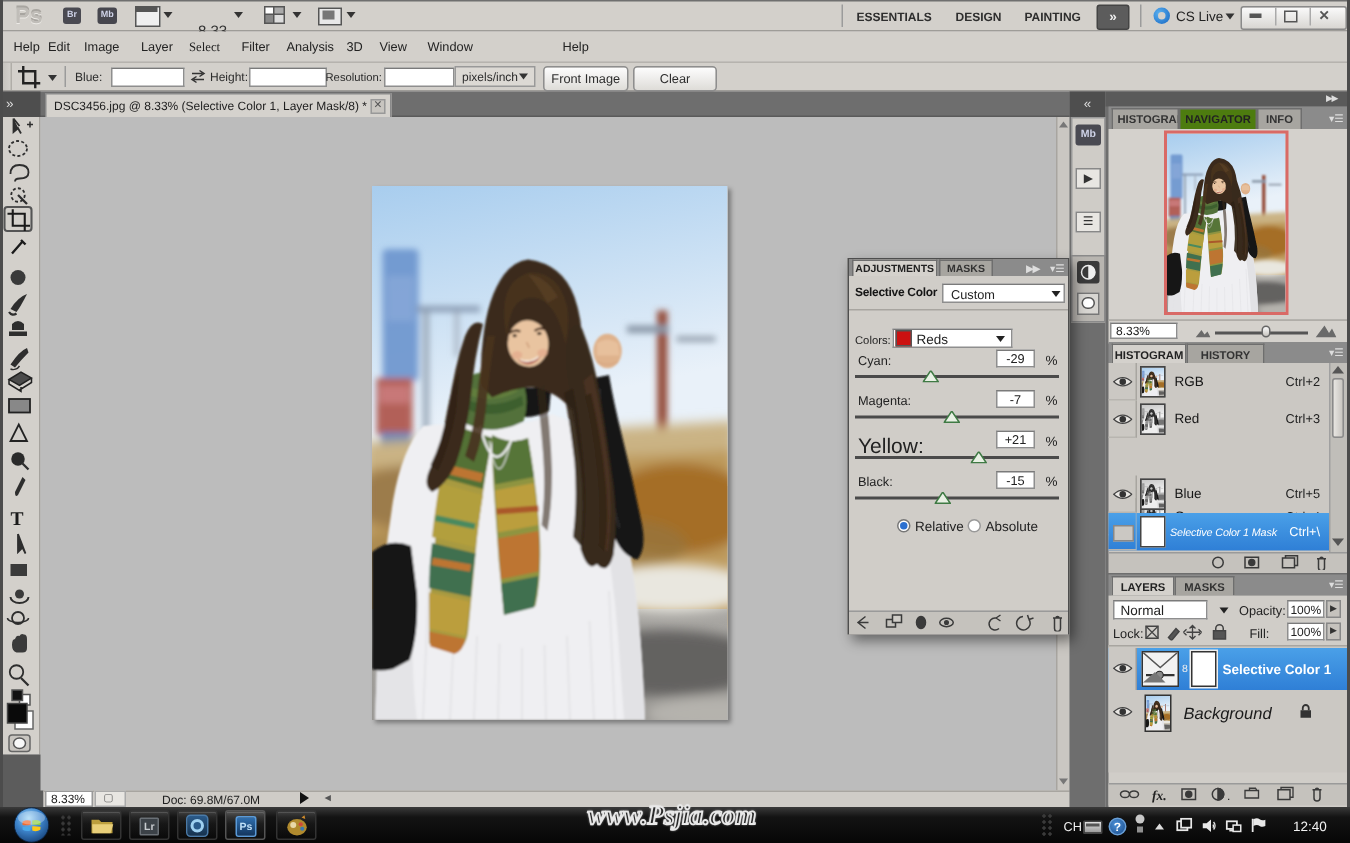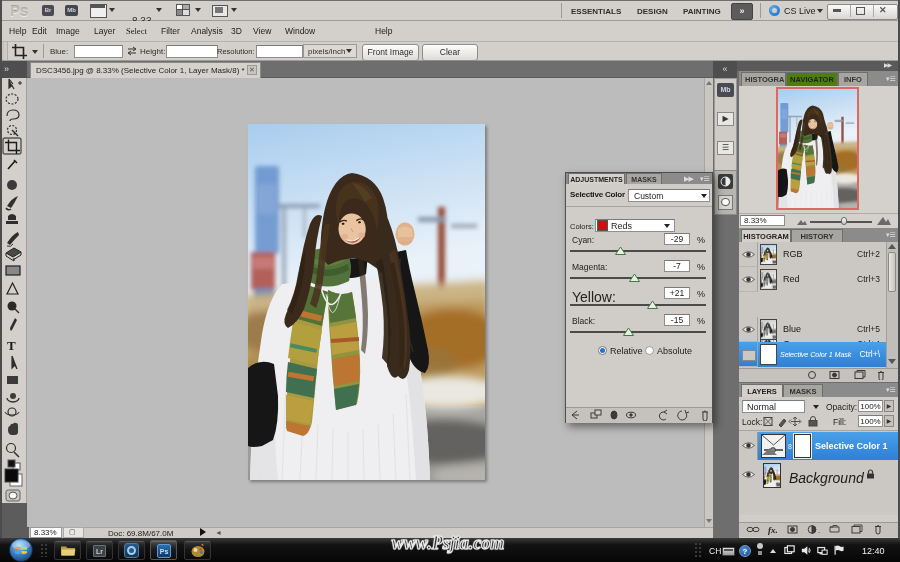--- a/index.html
+++ b/index.html
@@ -563,21 +563,21 @@
 
 <svg class="abs" style="left:742px;top:470px;" width="13" height="9" viewBox="0 0 13 9">
     <path d="M0.5 4.5 Q6.5 -1 12.5 4.5 Q6.5 10 0.5 4.5 Z" fill="#e8e6e2" stroke="#444" stroke-width="0.8"></path>
     <circle cx="6.5" cy="4.5" r="2.2" fill="#333"></circle>
   </svg>
 <div class="abs" style="left:763px;top:463px;width:18px;height:25px;border:1px solid #333;box-sizing:border-box;overflow:hidden;">
  <svg width="16" height="23" viewBox="0 0 237 356" preserveAspectRatio="none">
       <use href="#photo"></use>
     </svg>
 </div>
-<div class="abs" style="left:789px;top:470px;font-size:14px;font-style:italic;color:#1a1a1a;">Background</div>
+<div class="abs" style="left:789px;top:470px;font-size:11px;font-style:italic;color:#1a1a1a;">Background</div>
 <svg class="abs" style="left:866px;top:469px;" width="9" height="10" viewBox="0 0 9 10">
     <rect x="1" y="4.5" width="7" height="5" fill="#333"></rect>
     <path d="M2.5 4.5 v-1.5 a2 2 0 0 1 4 0 v1.5" fill="none" stroke="#333" stroke-width="1.2"></path>
   </svg>
 
 <div class="abs" style="left:739px;top:522px;width:159px;height:14px;background:#c5c2bd;border-top:1px solid #9a9a9a;"></div>
 <svg class="abs" style="left:744px;top:524px;" width="150" height="11" viewBox="0 0 150 11">
  <g stroke="#3a3a3a" fill="none" stroke-width="1">
   <ellipse cx="6" cy="5.5" rx="3" ry="2.2"></ellipse>
       <ellipse cx="12" cy="5.5" rx="3" ry="2.2"></ellipse>

